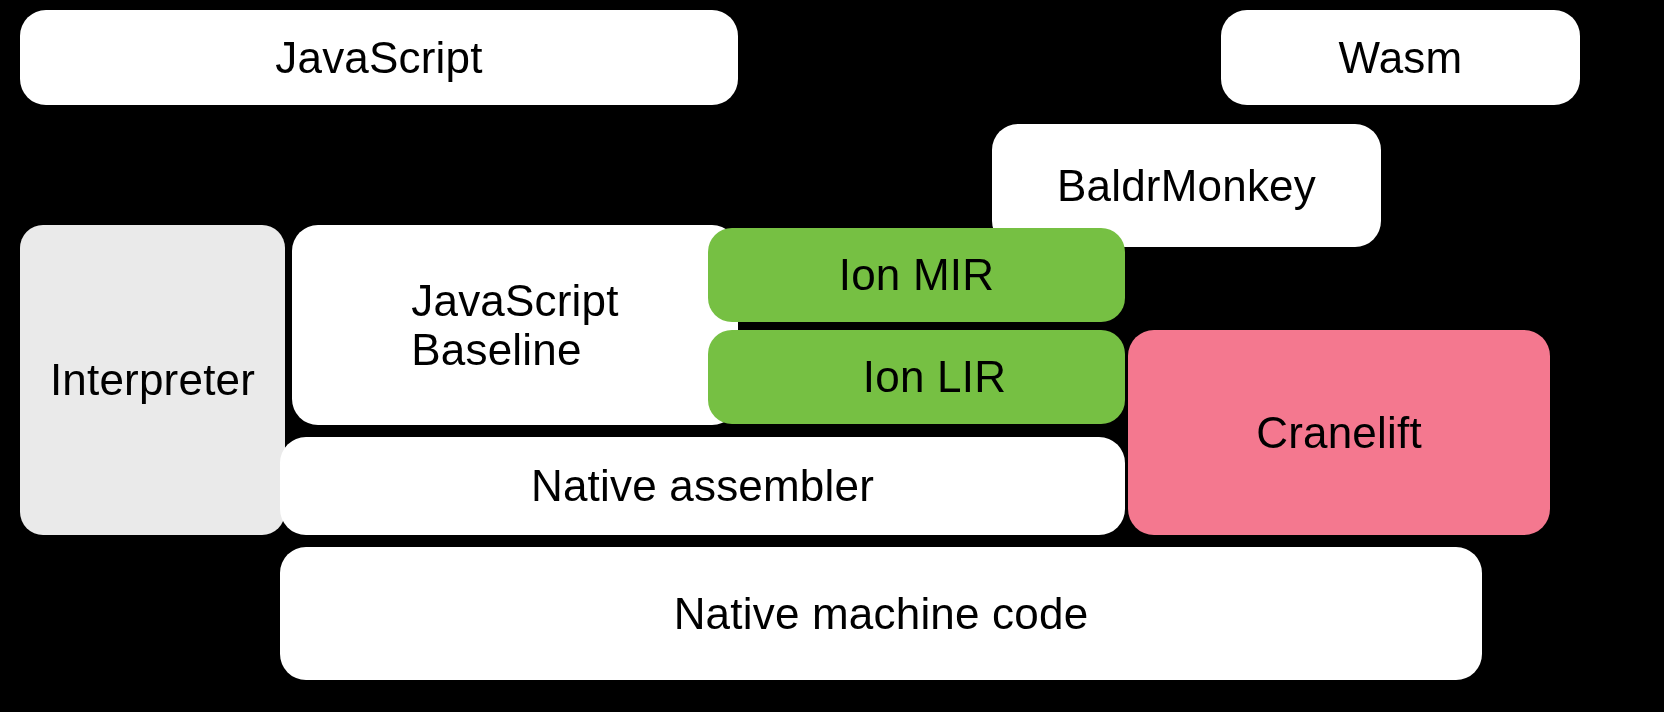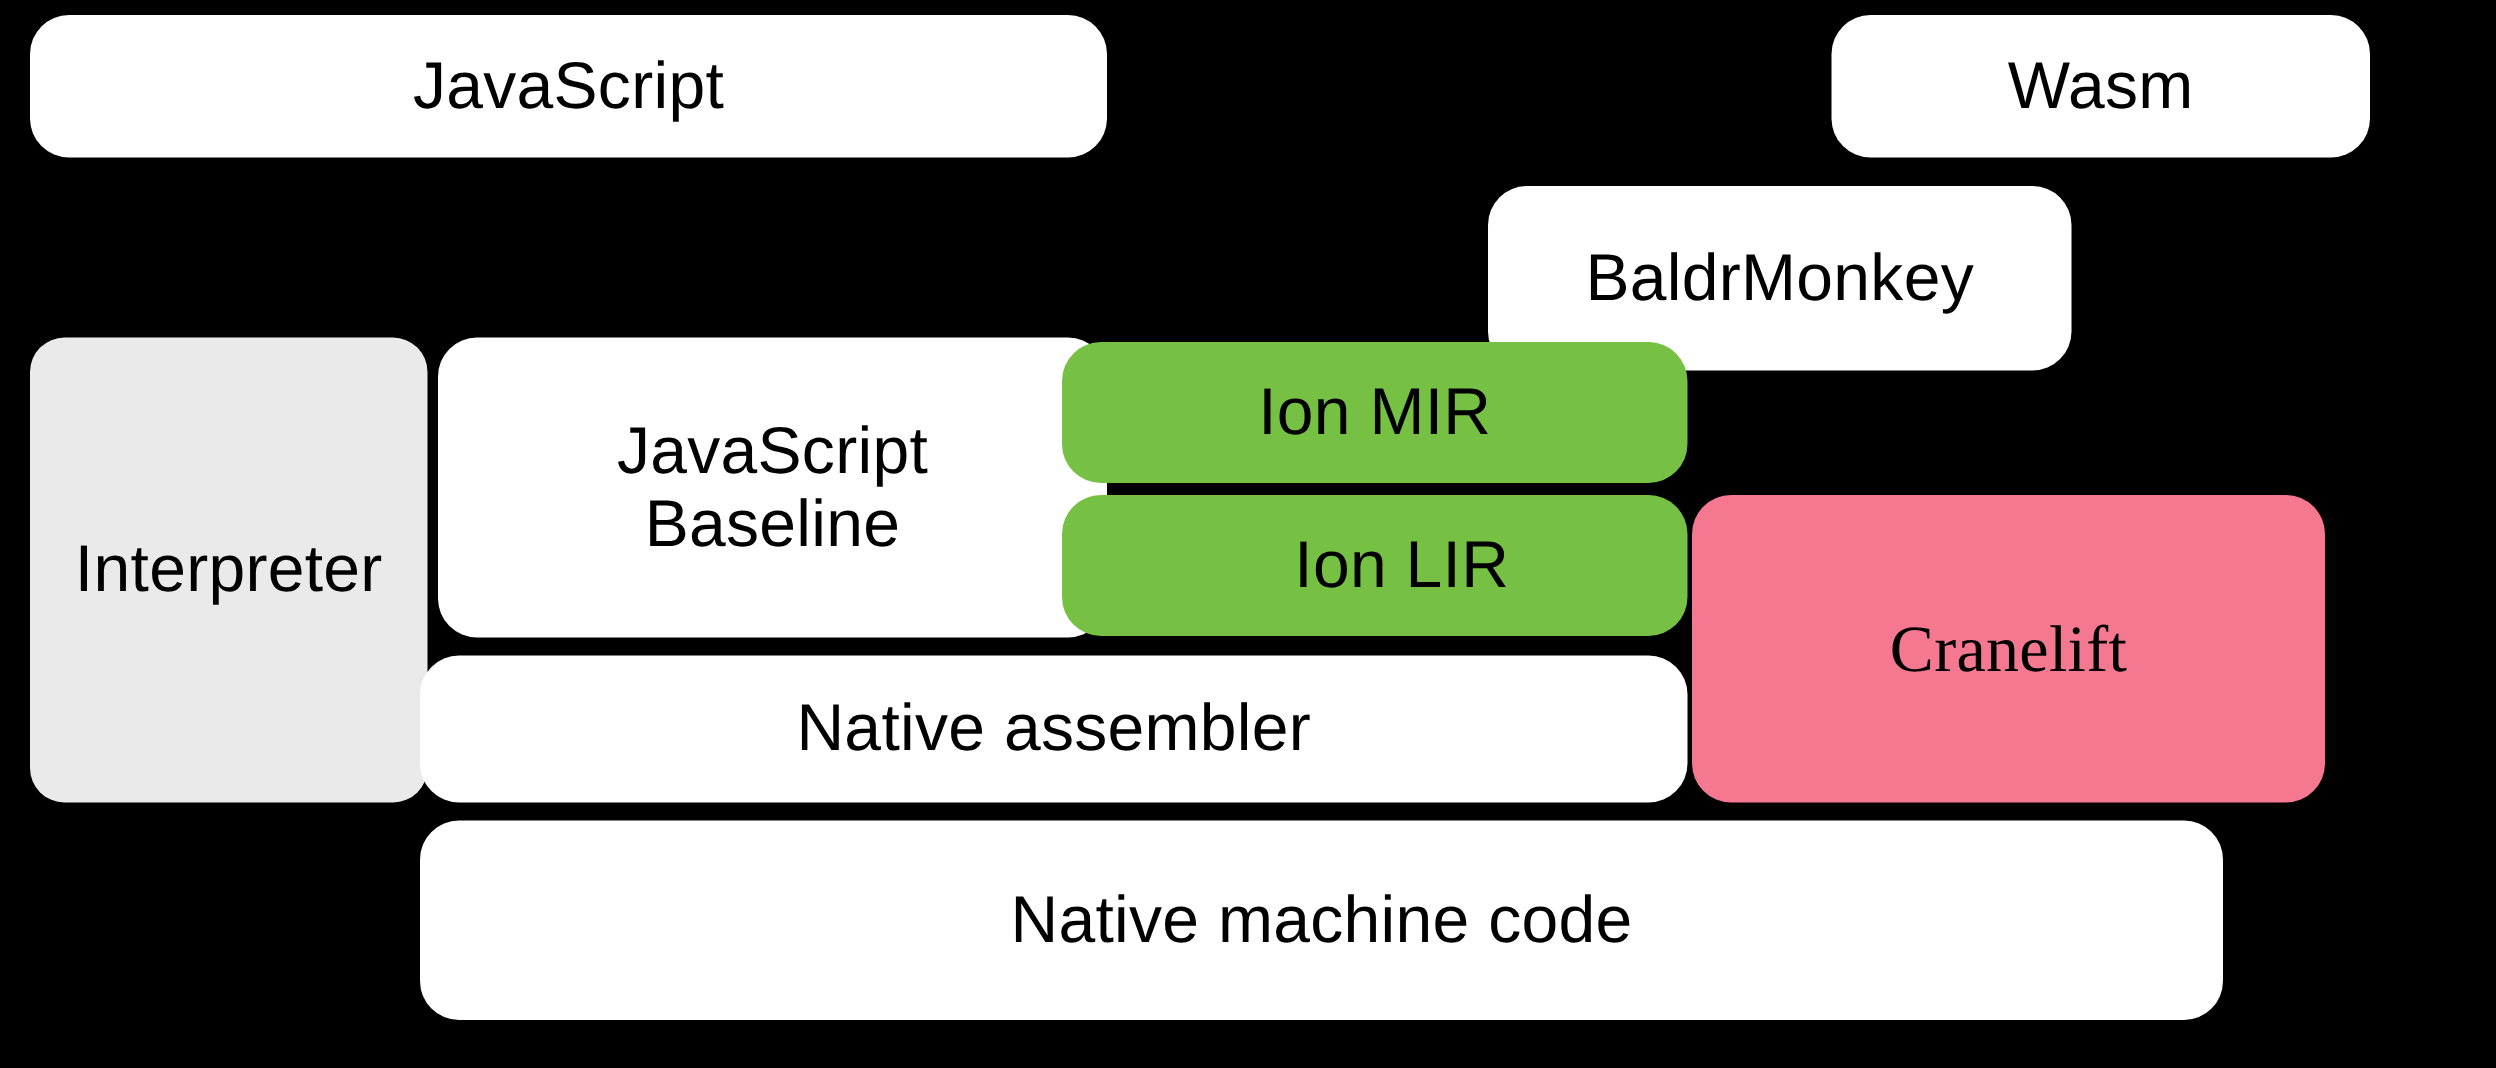--- a/index.html
+++ b/index.html
@@ -18,33 +18,32 @@
     background: #000000;
     overflow: hidden;
   }
   .node {
     position: absolute;
     box-sizing: border-box;
     border-radius: 26px;
     display: flex;
     align-items: center;
     justify-content: center;
-    text-align: center;
     color: #000000;
     font-size: 44px;
     line-height: 1.12;
     letter-spacing: 0.2px;
     font-weight: 400;
     white-space: pre-line;
     padding: 2px 10px;
   }
   .fill-white  { background: #ffffff; }
   .fill-gray   { background: #eaeaea; }
-  .fill-green  { background: #76c043; }
-  .fill-pink   { background: #f4788f; font-family: Liberation Serif, serif; }
+  .fill-green  { background: #76c043; border-radius: 24px; }
+  .fill-pink   { background: #f4788f; }
 
   
   #n-javascript      { left: 20px;   top: 10px;  width: 718px;  height: 95px; }
   #n-asmjs           { left: 748px;  top: 10px;  width: 447px;  height: 95px; }
   #n-wasm            { left: 1221px; top: 10px;  width: 359px;  height: 95px; }
 
   
   #n-js-bytecode     { left: 20px;   top: 117px; width: 948px;  height: 96px; }
   #n-baldrmonkey     { left: 976px;  top: 124px; width: 389px;  height: 123px; margin-left: 16px; }
 

